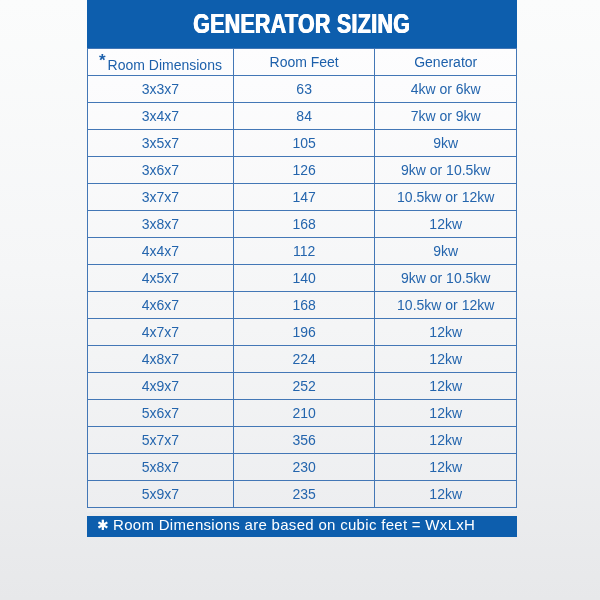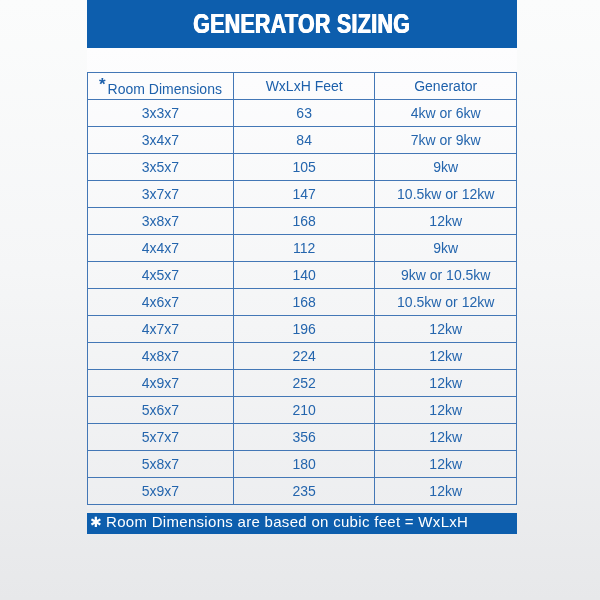--- a/index.html
+++ b/index.html
@@ -39,21 +39,20 @@
   }
   .table-area {
     flex: 0 0 auto;
     background: linear-gradient(180deg, #fdfdfe 0%, #f4f5f6 60%, #edeef0 100%);
     padding-bottom: 4px;
   }
   table {
     width: 100%;
     border-collapse: collapse;
     table-layout: fixed;
-    margin-top: 24px;
   }
   col.c1 { width: 34%; }
   col.c2 { width: 33%; }
   col.c3 { width: 33%; }
   th, td {
     border: 1px solid #4377b6;
     height: 26px;
     padding: 0;
     text-align: center;
     vertical-align: middle;
@@ -71,21 +70,21 @@
     vertical-align: 4px;
     margin-right: 2px;
     color: #1d60ab;
   }
   .footer-band {
     flex: 1 1 auto;
     margin-top: 4px;
     background: #0d5ead;
     display: flex;
     align-items: center;
-    padding-left: 3px;
+    padding-left: 10px;
   }
   .footer-band p {
     margin: 0 0 4px 0;
     color: #ffffff;
     font-size: 15px;
     letter-spacing: 0.3px;
   }
   .footer-band .foot-star {
     font-size: 14px;
     margin-right: 4px;
@@ -103,41 +102,46 @@
   <div class="table-area">
     <table>
       <colgroup>
         <col class="c1">
           <col class="c2">
           <col class="c3">
       </colgroup>
       <thead>
         <tr>
           <th><span class="hdr-star">*</span><span>Room Dimensions</span></th>
-          <th>WxLxH Feet</th>
+          <th>Room Feet</th>
           <th>Generator</th>
         </tr>
       </thead>
       <tbody>
           <tr>
             <td>3x3x7</td>
             <td>63</td>
             <td>4kw or 6kw</td>
           </tr>
           <tr>
             <td>3x4x7</td>
             <td>84</td>
             <td>7kw or 9kw</td>
           </tr>
           <tr>
             <td>3x5x7</td>
             <td>105</td>
             <td>9kw</td>
           </tr>
           <tr>
+            <td>3x6x7</td>
+            <td>126</td>
+            <td>9kw or 10.5kw</td>
+          </tr>
+          <tr>
             <td>3x7x7</td>
             <td>147</td>
             <td>10.5kw or 12kw</td>
           </tr>
           <tr>
             <td>3x8x7</td>
             <td>168</td>
             <td>12kw</td>
           </tr>
           <tr>
@@ -175,21 +179,21 @@
             <td>210</td>
             <td>12kw</td>
           </tr>
           <tr>
             <td>5x7x7</td>
             <td>356</td>
             <td>12kw</td>
           </tr>
           <tr>
             <td>5x8x7</td>
-            <td>180</td>
+            <td>230</td>
             <td>12kw</td>
           </tr>
           <tr>
             <td>5x9x7</td>
             <td>235</td>
             <td>12kw</td>
           </tr>
         </tbody>
     </table>
   </div>

